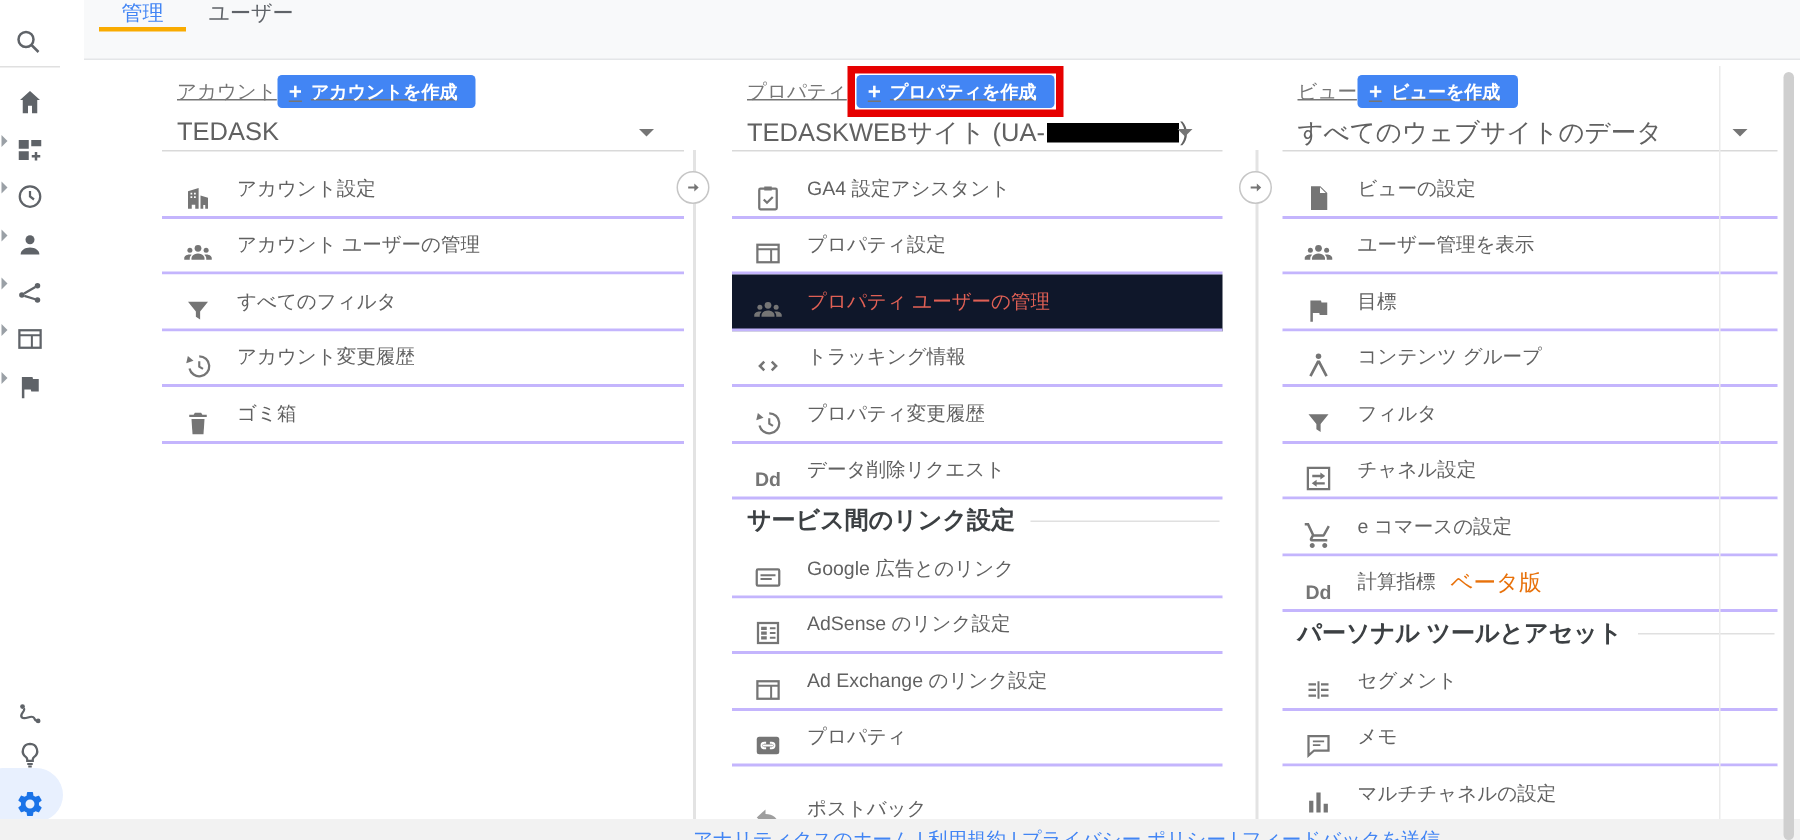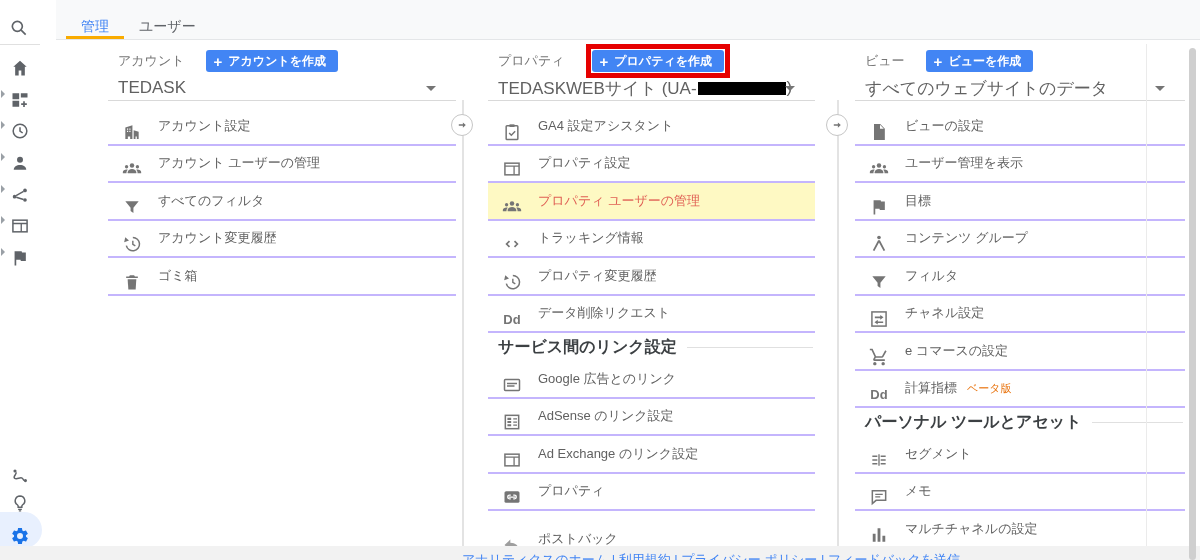--- a/index.html
+++ b/index.html
@@ -19,53 +19,53 @@
   .rail-bottom{position:absolute;left:0;top:0;width:56px;height:560px;pointer-events:none;}
   .rb{position:absolute;pointer-events:auto;}
   .rb0{top:458px;height:24px;}
   .rb1{top:485px;height:24px;}
   .rb2{top:512px;height:36px;}
   .rb.active::before{content:"";position:absolute;left:-16px;top:0;width:58px;height:36px;
        border-radius:18px;background:#e8f0fe;z-index:-1;}
 
   
   .topbar{position:absolute;left:56px;right:0;top:0;height:39px;background:#f8f9fa;
-          border-bottom:1px solid #e4e6e8;display:flex;align-items:flex-end;padding-left:10px;z-index:3;}
+          border-bottom:1px solid #e4e6e8;display:flex;align-items:flex-start;padding-left:10px;z-index:3;}
   .tab{display:flex;align-items:center;padding:0 15px;font-size:14px;color:#5f6368;
        border-bottom:3px solid transparent;box-sizing:border-box;cursor:pointer;}
   .tab.active{color:var(--accent-blue,#4285f4);border-bottom-color:var(--tab-underline-orange,#f9ab00);}
 
   
   .col{position:absolute;top:46px;}
   #col-0{left:108px;width:348px;}
   #col-1{left:488px;width:327px;}
   #col-2{left:855px;width:330px;}
-  .col-head{height:30px;display:flex;align-items:center;gap:21px;padding-left:10px;
-            font-size:13px;color:#757575;}
+  .col-head{height:30px;display:flex;align-items:center;gap:0;padding-left:10px;
+            font-size:13px;color:#757575;text-decoration:underline;}
   .create-btn{display:inline-flex;align-items:center;gap:6px;height:22px;border:none;
               background:var(--accent-blue,#4285f4);color:#fff;font-size:12px;font-weight:bold;
               border-radius:3px;padding:0 12px 0 8px;cursor:pointer;
               font-family:"Liberation Sans","DejaVu Sans",sans-serif;white-space:nowrap;}
   .create-btn .plus{font-size:15px;font-weight:bold;line-height:1;}
   .hl{display:inline-flex;border:5px solid var(--highlight-red,#e60000);padding:1px;}
   .selector{position:relative;height:24px;display:flex;align-items:center;padding-left:10px;
             font-size:17px;color:#616161;border-bottom:1px solid #d9d9d9;cursor:pointer;}
   .redact{display:inline-block;width:88px;height:13px;background:#000;margin:0 1px;}
   .caret{position:absolute;right:20px;top:10px;width:0;height:0;
          border-left:5px solid transparent;border-right:5px solid transparent;border-top:5px solid #757575;}
   .list{padding-top:7px;}
   .item{display:flex;align-items:center;height:37.5px;box-sizing:border-box;padding-left:14px;gap:16px;
         border-bottom:2px solid #c4b5fd;font-size:13px;color:#616161;cursor:pointer;background:#fff;}
-  .item.selected{background:#fef9c3;color:var(--selected-item-red,#e06055);}
+  .item.selected{background:#0f172a;color:var(--selected-item-red,#e06055);}
   .item.gap{margin-top:10px;}
   .ic{width:20px;height:20px;display:inline-flex;align-items:center;justify-content:center;flex:none;margin-top:12px;}
   .ic svg{width:20px;height:20px;display:block;}
   .ic.dd{font-size:13px;font-weight:bold;color:#757575;letter-spacing:0;}
   .lbl{white-space:nowrap;}
-  .badge{font-size:11px;color:var(--beta-orange,#e8710a);margin-left:-6px;white-space:nowrap;}
+  .badge{font-size:15px;color:var(--beta-orange,#e8710a);margin-left:-6px;white-space:nowrap;}
   .sect{display:flex;align-items:center;height:28px;gap:10px;padding-left:10px;
         font-size:16px;font-weight:bold;color:#3c4043;white-space:nowrap;}
   .sect .rule{flex:1;height:1px;background:#e0e0e0;margin-right:2px;}
 
   
   .vline{position:absolute;top:100px;height:446px;width:2px;background:#e3e3e3;z-index:1;}
   #vline-0{left:462px;} #vline-1{left:837px;}
   .circ{position:absolute;top:114px;width:22px;height:22px;border-radius:50%;background:#fff;
         border:1px solid #c6c6c6;display:flex;align-items:center;justify-content:center;
         box-sizing:border-box;cursor:pointer;z-index:2;}

